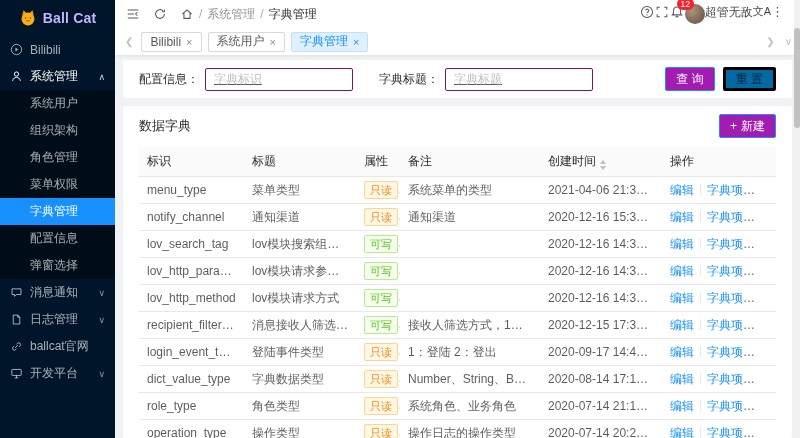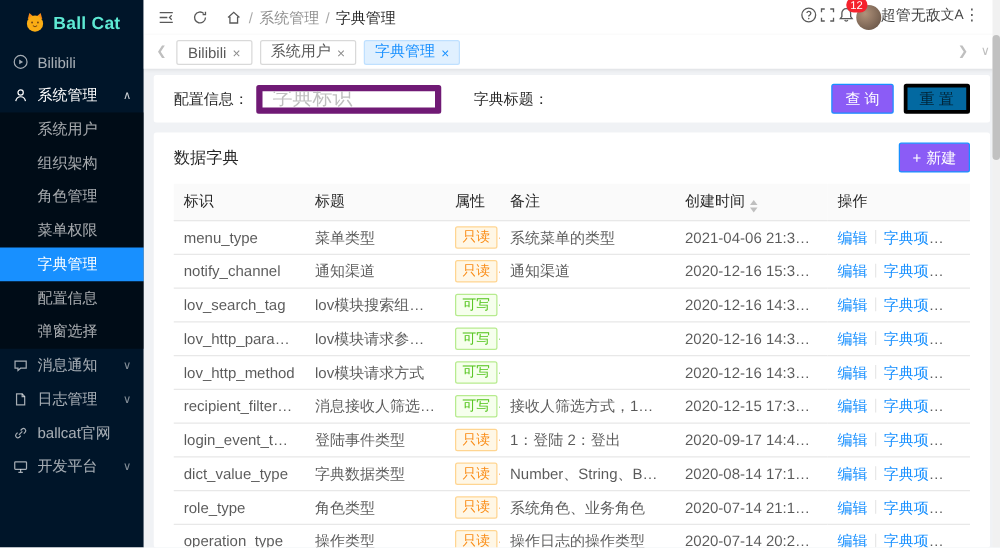--- a/index.html
+++ b/index.html
@@ -3,21 +3,21 @@
 <meta charset="utf-8">
 <style>
   * { margin:0; padding:0; box-sizing:border-box; }
   html,body { width:800px; height:438px; overflow:hidden; }
   body { font-family:"Liberation Sans","DejaVu Sans",sans-serif; font-size:12px; background:#f0f2f5; }
   .app { display:flex; width:800px; height:438px; }
 
   
   .sidebar { width:115px; flex-shrink:0; background:#001529; color:rgba(255,255,255,.65); display:flex; flex-direction:column; }
   .logo-row { height:36px; display:flex; align-items:center; justify-content:center; gap:6px; flex-shrink:0; }
-  .logo-text { color:#5eead4; font-weight:bold; font-size:14px; letter-spacing:.2px; }
+  .logo-text { color:#c4b5fd; font-weight:bold; font-size:14px; letter-spacing:.2px; }
   .menu-item { height:27px; display:flex; align-items:center; gap:7px; padding:0 10px; font-size:12px; cursor:pointer; white-space:nowrap; }
   .menu-item .mi-icon { width:13px; height:13px; flex-shrink:0; display:inline-flex; }
   .menu-item .mi-icon svg { width:13px; height:13px; stroke:currentColor; fill:none; stroke-width:1.2; }
   .menu-item .caret { margin-left:auto; font-size:9px; opacity:.8; }
   .menu-item.open-parent { color:#fff; }
   .submenu { background:#000c17; }
   .submenu .menu-item { padding-left:30px; }
   .menu-item.selected { background:#1890ff; color:#fff; }
 
   
@@ -43,25 +43,25 @@
   .tab .close::before { content:"×"; font-size:11px; color:#8c8c8c; }
   .tab.active { background:#e0f0ff; border-color:#bfe0ff; color:#1890ff; }
   .tab.active .close::before { color:#1890ff; }
   .tabbar-right { margin-left:auto; display:flex; align-items:center; gap:10px; color:#bfbfbf; font-size:10px; }
 
   .content { flex:1; padding:5px 8px 0; display:flex; flex-direction:column; gap:8px; min-height:0; }
   .card { background:#fff; border-radius:2px; }
 
   .search-card { padding:7px 16px; display:flex; align-items:center; }
   .form-item { display:flex; align-items:center; gap:6px; margin-right:26px; color:rgba(0,0,0,.85); }
-  .ipt { width:148px; height:23px; border:5px solid #701a75; border-radius:2px; padding:0 8px; font-size:16px; color:rgba(0,0,0,.65); font-family:inherit; outline:none; }
+  .ipt { width:148px; height:23px; border:1px solid #701a75; border-radius:2px; padding:0 8px; font-size:12px; color:rgba(0,0,0,.65); font-family:inherit; outline:none;text-decoration:underline; }
   .ipt::placeholder { color:#bfbfbf; }
   .search-btns { margin-left:auto; display:flex; gap:8px; }
   .btn { height:24px; padding:0 10px; border-radius:2px; font-size:12px; cursor:pointer; font-family:inherit; white-space:nowrap; }
-  .btn-primary { background:#8b5cf6; border:1px solid #1890ff; color:#fff; }
+  .btn-primary { background:#a21caf; border:1px solid #1890ff; color:#fff; }
   .btn-default { background:#0369a1; border:3px solid #000000; color:rgba(0,0,0,.65); }
   .plus::before { content:"+"; margin-right:4px; }
 
   .table-card { flex:1; padding:8px 16px 0; display:flex; flex-direction:column; min-height:0; overflow:hidden; }
   .card-header { display:flex; align-items:center; justify-content:space-between; margin-bottom:9px; flex-shrink:0; }
   .card-title { font-size:13px; color:rgba(0,0,0,.85); }
 
   table { width:100%; border-collapse:collapse; table-layout:fixed; }
   th { background:#fafafa; font-weight:normal; text-align:left; color:rgba(0,0,0,.85); padding:6px 8px; border-bottom:1px solid #e8e8e8; white-space:nowrap; }
   td { padding:4px 8px; border-bottom:1px solid #e8e8e8; color:rgba(0,0,0,.65); white-space:nowrap; overflow:hidden; text-overflow:ellipsis; }
@@ -259,20 +259,21 @@
 
     <div class="content">
 
       <div class="card search-card">
         <div class="form-item">
           <span>配置信息：</span>
           <input class="ipt" placeholder="字典标识" style="">
         </div>
         <div class="form-item">
           <span>字典标题：</span>
+          <input class="ipt" placeholder="字典标题" style="">
         </div>
         <div class="search-btns">
           <button class="btn btn-primary">查 询</button>
           <button class="btn btn-default">重 置</button>
         </div>
       </div>
 
       <div class="card table-card">
         <div class="card-header">
           <span class="card-title">数据字典</span>

